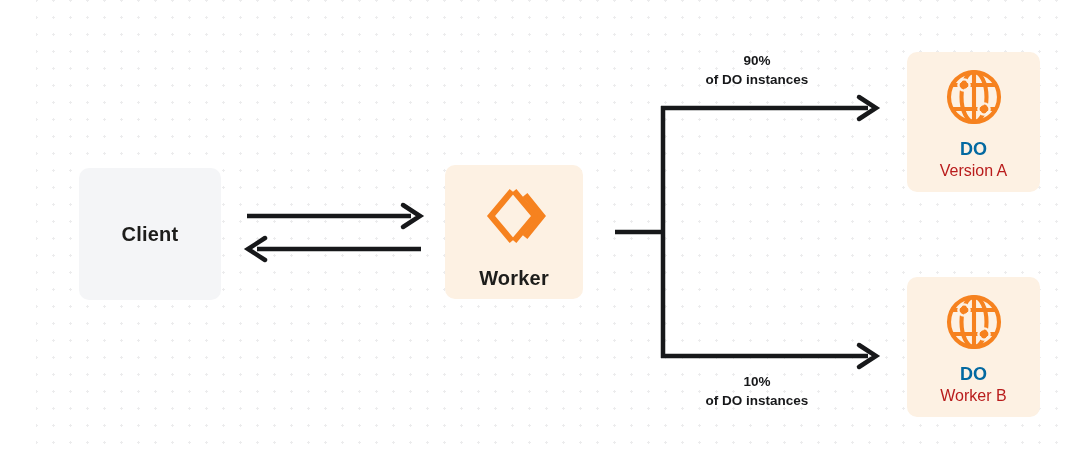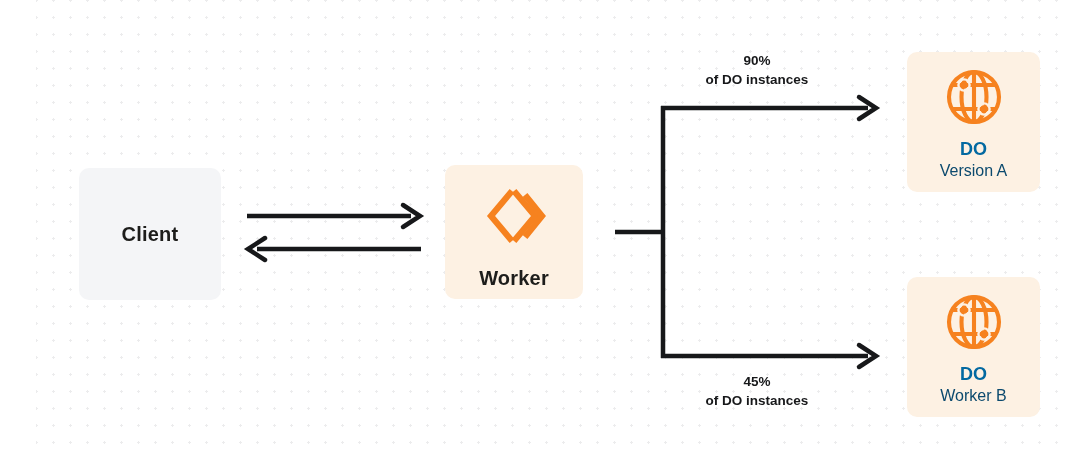--- a/index.html
+++ b/index.html
@@ -77,21 +77,21 @@
   .do-node .node-title {
     font-size: 18px;
     font-weight: bold;
     color: #0369a1;
     margin-top: 14px;
     line-height: 1.05;
   }
   .do-node .node-subtitle {
     font-size: 16px;
     font-weight: normal;
-    color: #0c4a6e;
+    color: #b91c1c;
     margin-top: 4px;
     line-height: 1.05;
   }
 
   .icon-wrap {
     display: block;
     line-height: 0;
   }
 
   
@@ -148,21 +148,21 @@
       <polyline points="823,345 840,356 823,367" fill="none" stroke="#17181a" stroke-width="4.5" stroke-linecap="round" stroke-linejoin="miter"></polyline>
     </g>
   </svg>
 
   <div class="edge-label" id="label-top">
     <div>90%</div>
     <div>of DO instances</div>
   </div>
 
   <div class="edge-label" id="label-bottom">
-    <div>45%</div>
+    <div>10%</div>
     <div>of DO instances</div>
   </div>
 
   <div class="node" id="client-node">
     <div class="node-title">Client</div>
   </div>
 
   <div class="node" id="worker-node">
     <span class="icon-wrap">
       <svg width="66" height="66" viewBox="0 0 66 66" xmlns="http://www.w3.org/2000/svg">

